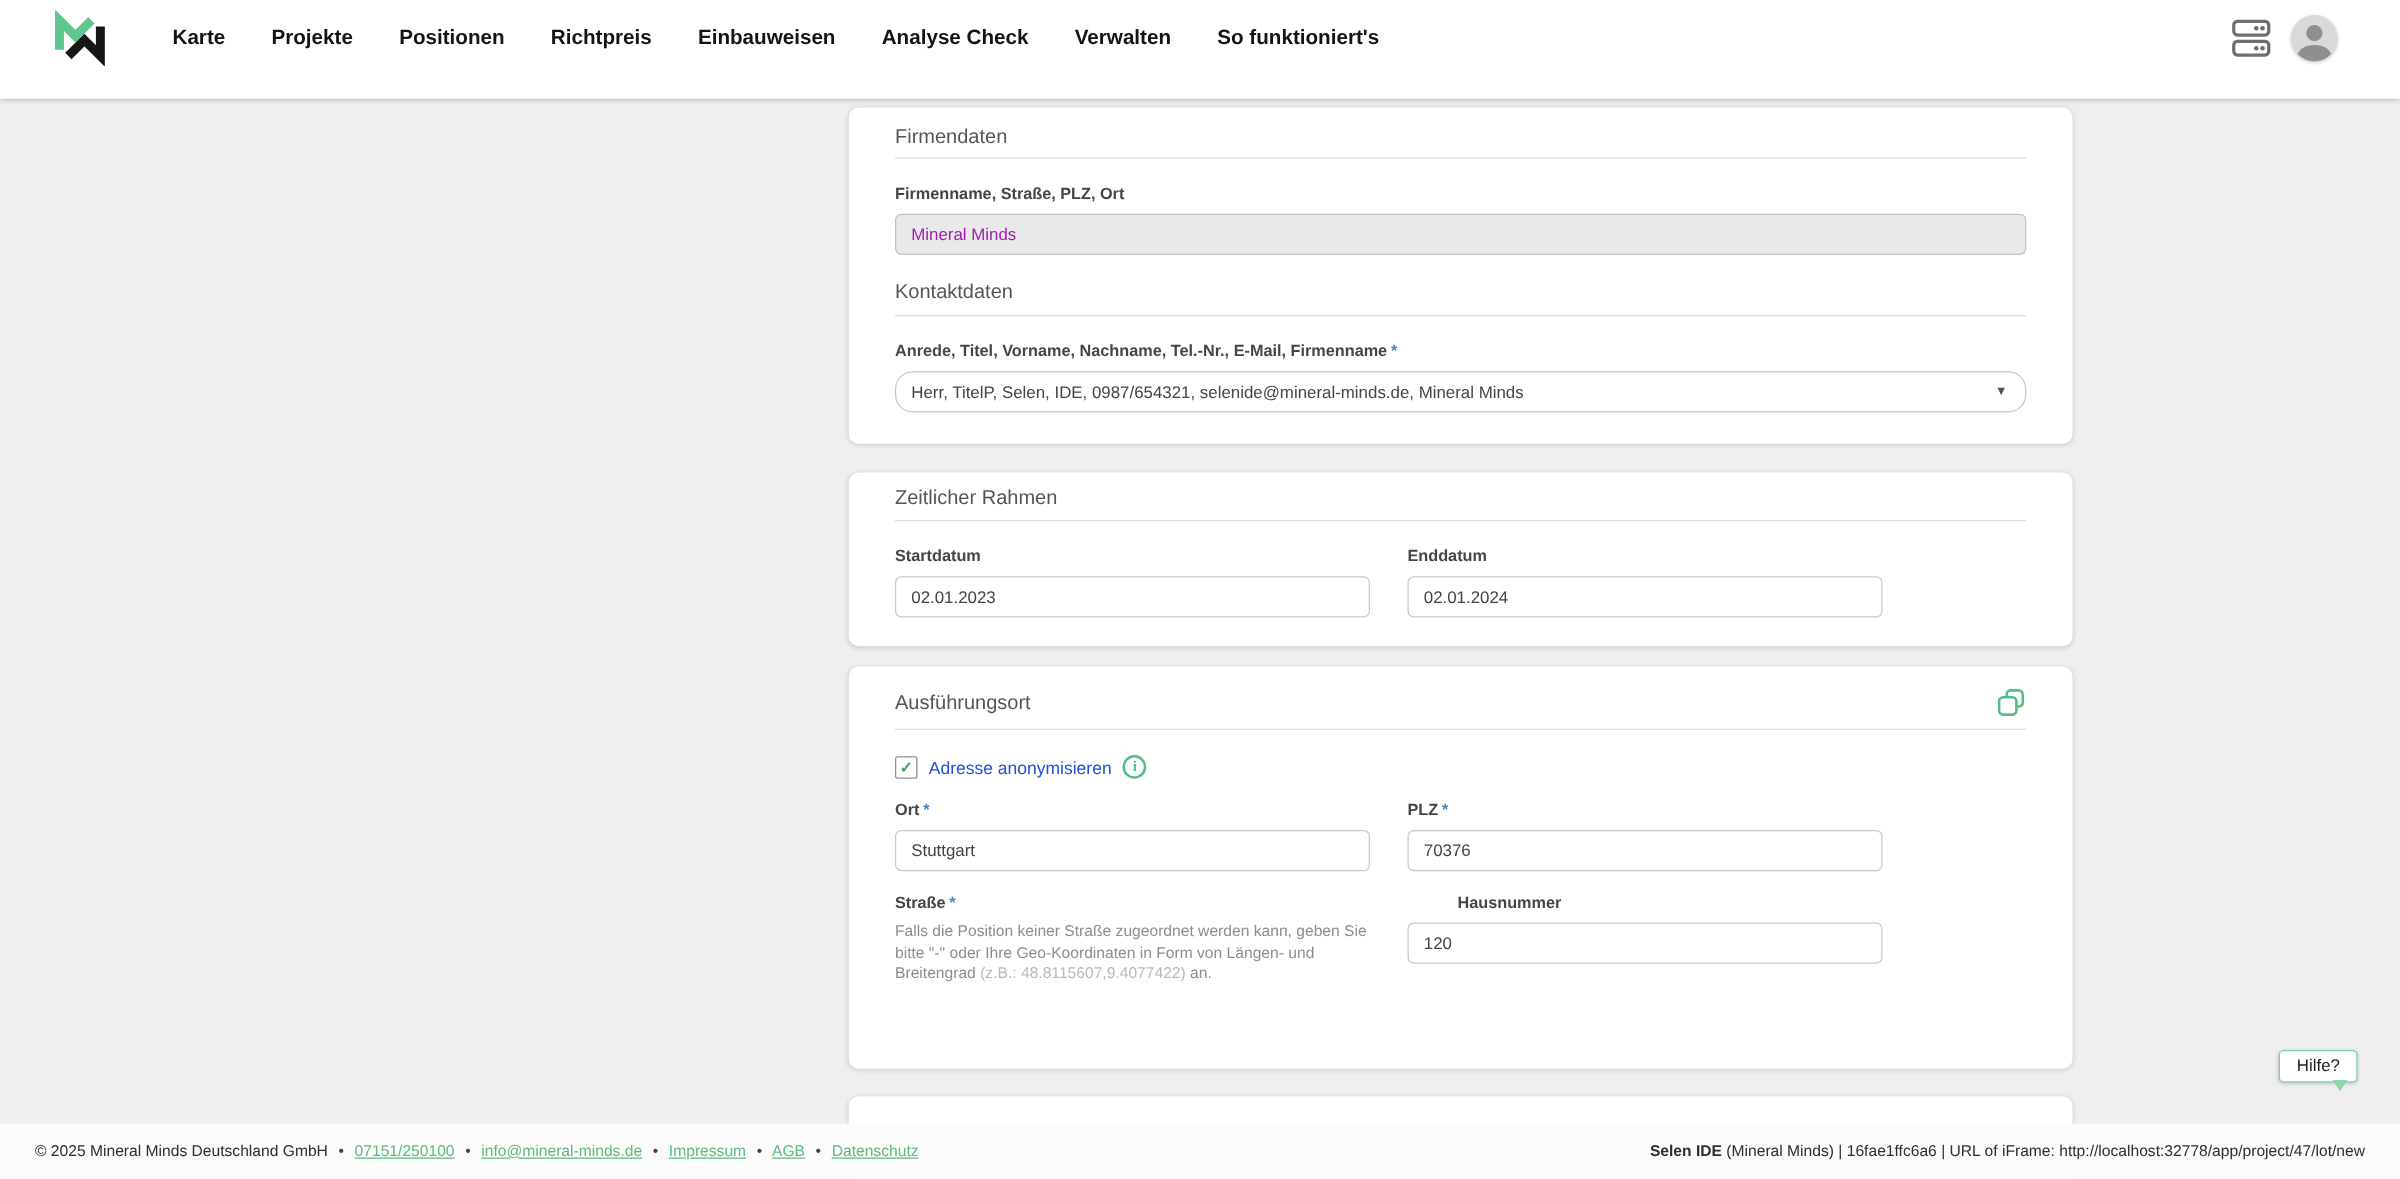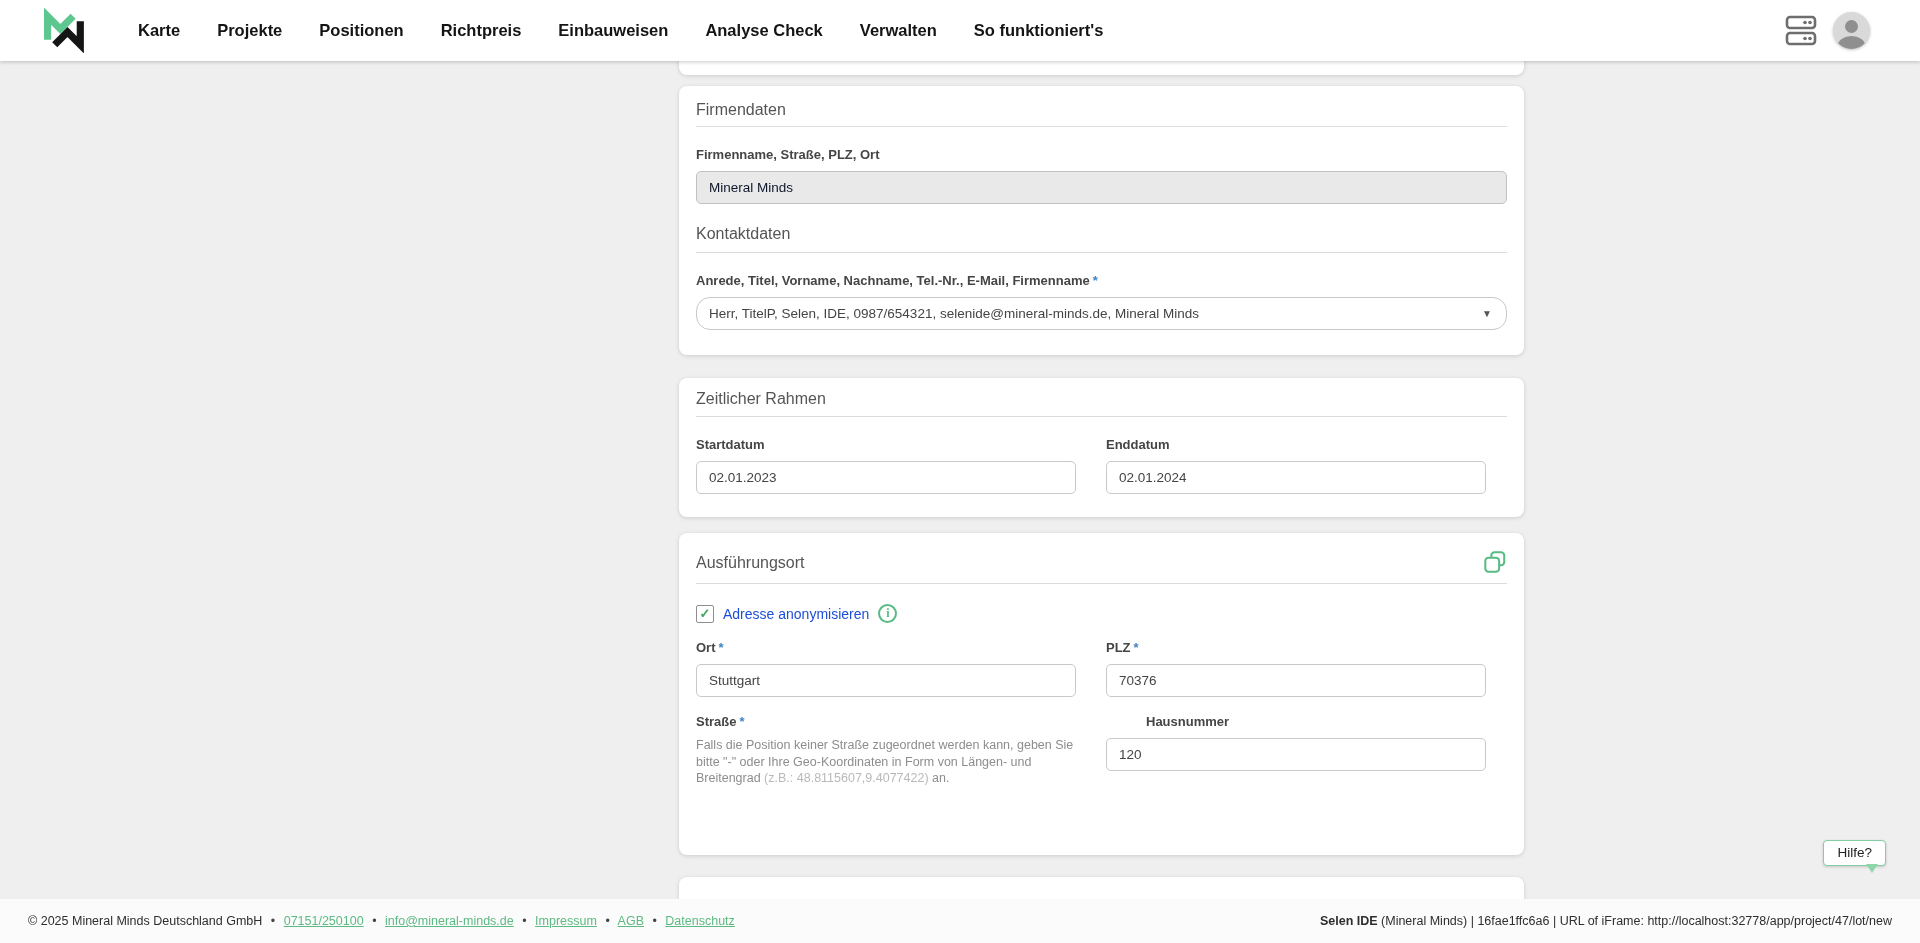--- a/index.html
+++ b/index.html
@@ -1,49 +1,49 @@
 <!DOCTYPE html>
 <html><head>
 <meta charset="utf-8">
 <style>
   * { margin:0; padding:0; box-sizing:border-box; }
   html,body { width:1920px; height:943px; overflow:hidden; }
   body { background:#efefef; font-family:"Liberation Sans", sans-serif; position:relative; }
 
   
-  .header { position:absolute; top:0; left:0; width:1920px; height:61px; background:#ffffff;
+  .header { position:absolute; top:0; left:0; width:1920px; height:79px; background:#ffffff;
             box-shadow:0 1px 4px rgba(0,0,0,.22); z-index:10; }
   .logo { position:absolute; left:40px; top:8px; width:54px; height:45px; }
   .nav { position:absolute; left:138px; top:0; height:61px; display:flex; align-items:center; gap:37px; }
   .nav-item { font-size:16.5px; font-weight:bold; color:#141414; cursor:pointer; white-space:nowrap; }
   .header-right { position:absolute; right:50px; top:0; height:61px; display:flex; align-items:center; gap:16px; }
   .server-icon { width:32px; height:31px; cursor:pointer; }
   .avatar { width:37px; height:37px; border-radius:50%; background:#d9d9d9; position:relative; overflow:hidden; cursor:pointer; box-shadow:0 1px 3px rgba(0,0,0,.25); }
   .avatar .head { position:absolute; left:12px; top:8px; width:13px; height:13px; border-radius:50%; background:#8f8f8f; }
   .avatar .shoulders { position:absolute; left:5px; top:24px; width:27px; height:18px; border-radius:50%; background:#8f8f8f; }
 
   
   .col { position:absolute; left:679px; width:845px; }
-  .card { position:absolute; left:0; width:845px; background:#ffffff; border-radius:8px;
-          box-shadow:0 1px 4px rgba(0,0,0,.15); padding:0 17px; }
+  .card { position:absolute; left:0; width:979px; background:#ffffff; border-radius:8px;
+          box-shadow:0 1px 4px rgba(0,0,0,.15); padding:0 37px; }
   .card-top-partial { top:40px; height:35px; border-radius:0 0 8px 8px; }
   .card-1 { top:86px;  height:269px; }
   .card-2 { top:378px; height:139px; }
   .card-3 { top:533px; height:322px; }
   .card-bottom-partial { top:877px; height:66px; border-radius:8px 8px 0 0; }
 
   .sec-title { font-size:16px; color:#555555; font-weight:normal; line-height:19px; }
   .divider { border-bottom:1px solid #dcdcdc; }
   .field-label { font-size:13px; font-weight:bold; color:#454545; line-height:16px; }
   .req { color:#4183c4; font-weight:bold; margin-left:3px; }
 
   .tinput { display:block; width:100%; height:33px; border:1px solid #c9c9c9; border-radius:5px;
             background:#fff; font-family:"Liberation Sans",sans-serif; font-size:13.5px; color:#444;
             padding:0 12px; outline:none; }
-  .tinput.disabled { background:#e9e9e9; border-color:#c2c2c2; color:#0f172a; }
+  .tinput.disabled { background:#e9e9e9; border-color:#c2c2c2; color:#a21caf; }
   .tinput.focused { border:2px solid #4d90db; box-shadow:0 0 5px rgba(77,144,219,.55); padding:0 11px; }
 
   .select { position:relative; width:100%; height:33px; border:1px solid #c9c9c9; border-radius:14px;
             background:#fff; font-size:13.5px; color:#444; display:flex; align-items:center;
             padding:0 34px 0 12px; cursor:pointer; }
   .select .caret { position:absolute; right:14px; top:50%; transform:translateY(-56%); font-size:13px; color:#555; }
 
   .two-col { display:flex; gap:30px; }
   .fcol { width:380px; }
 

